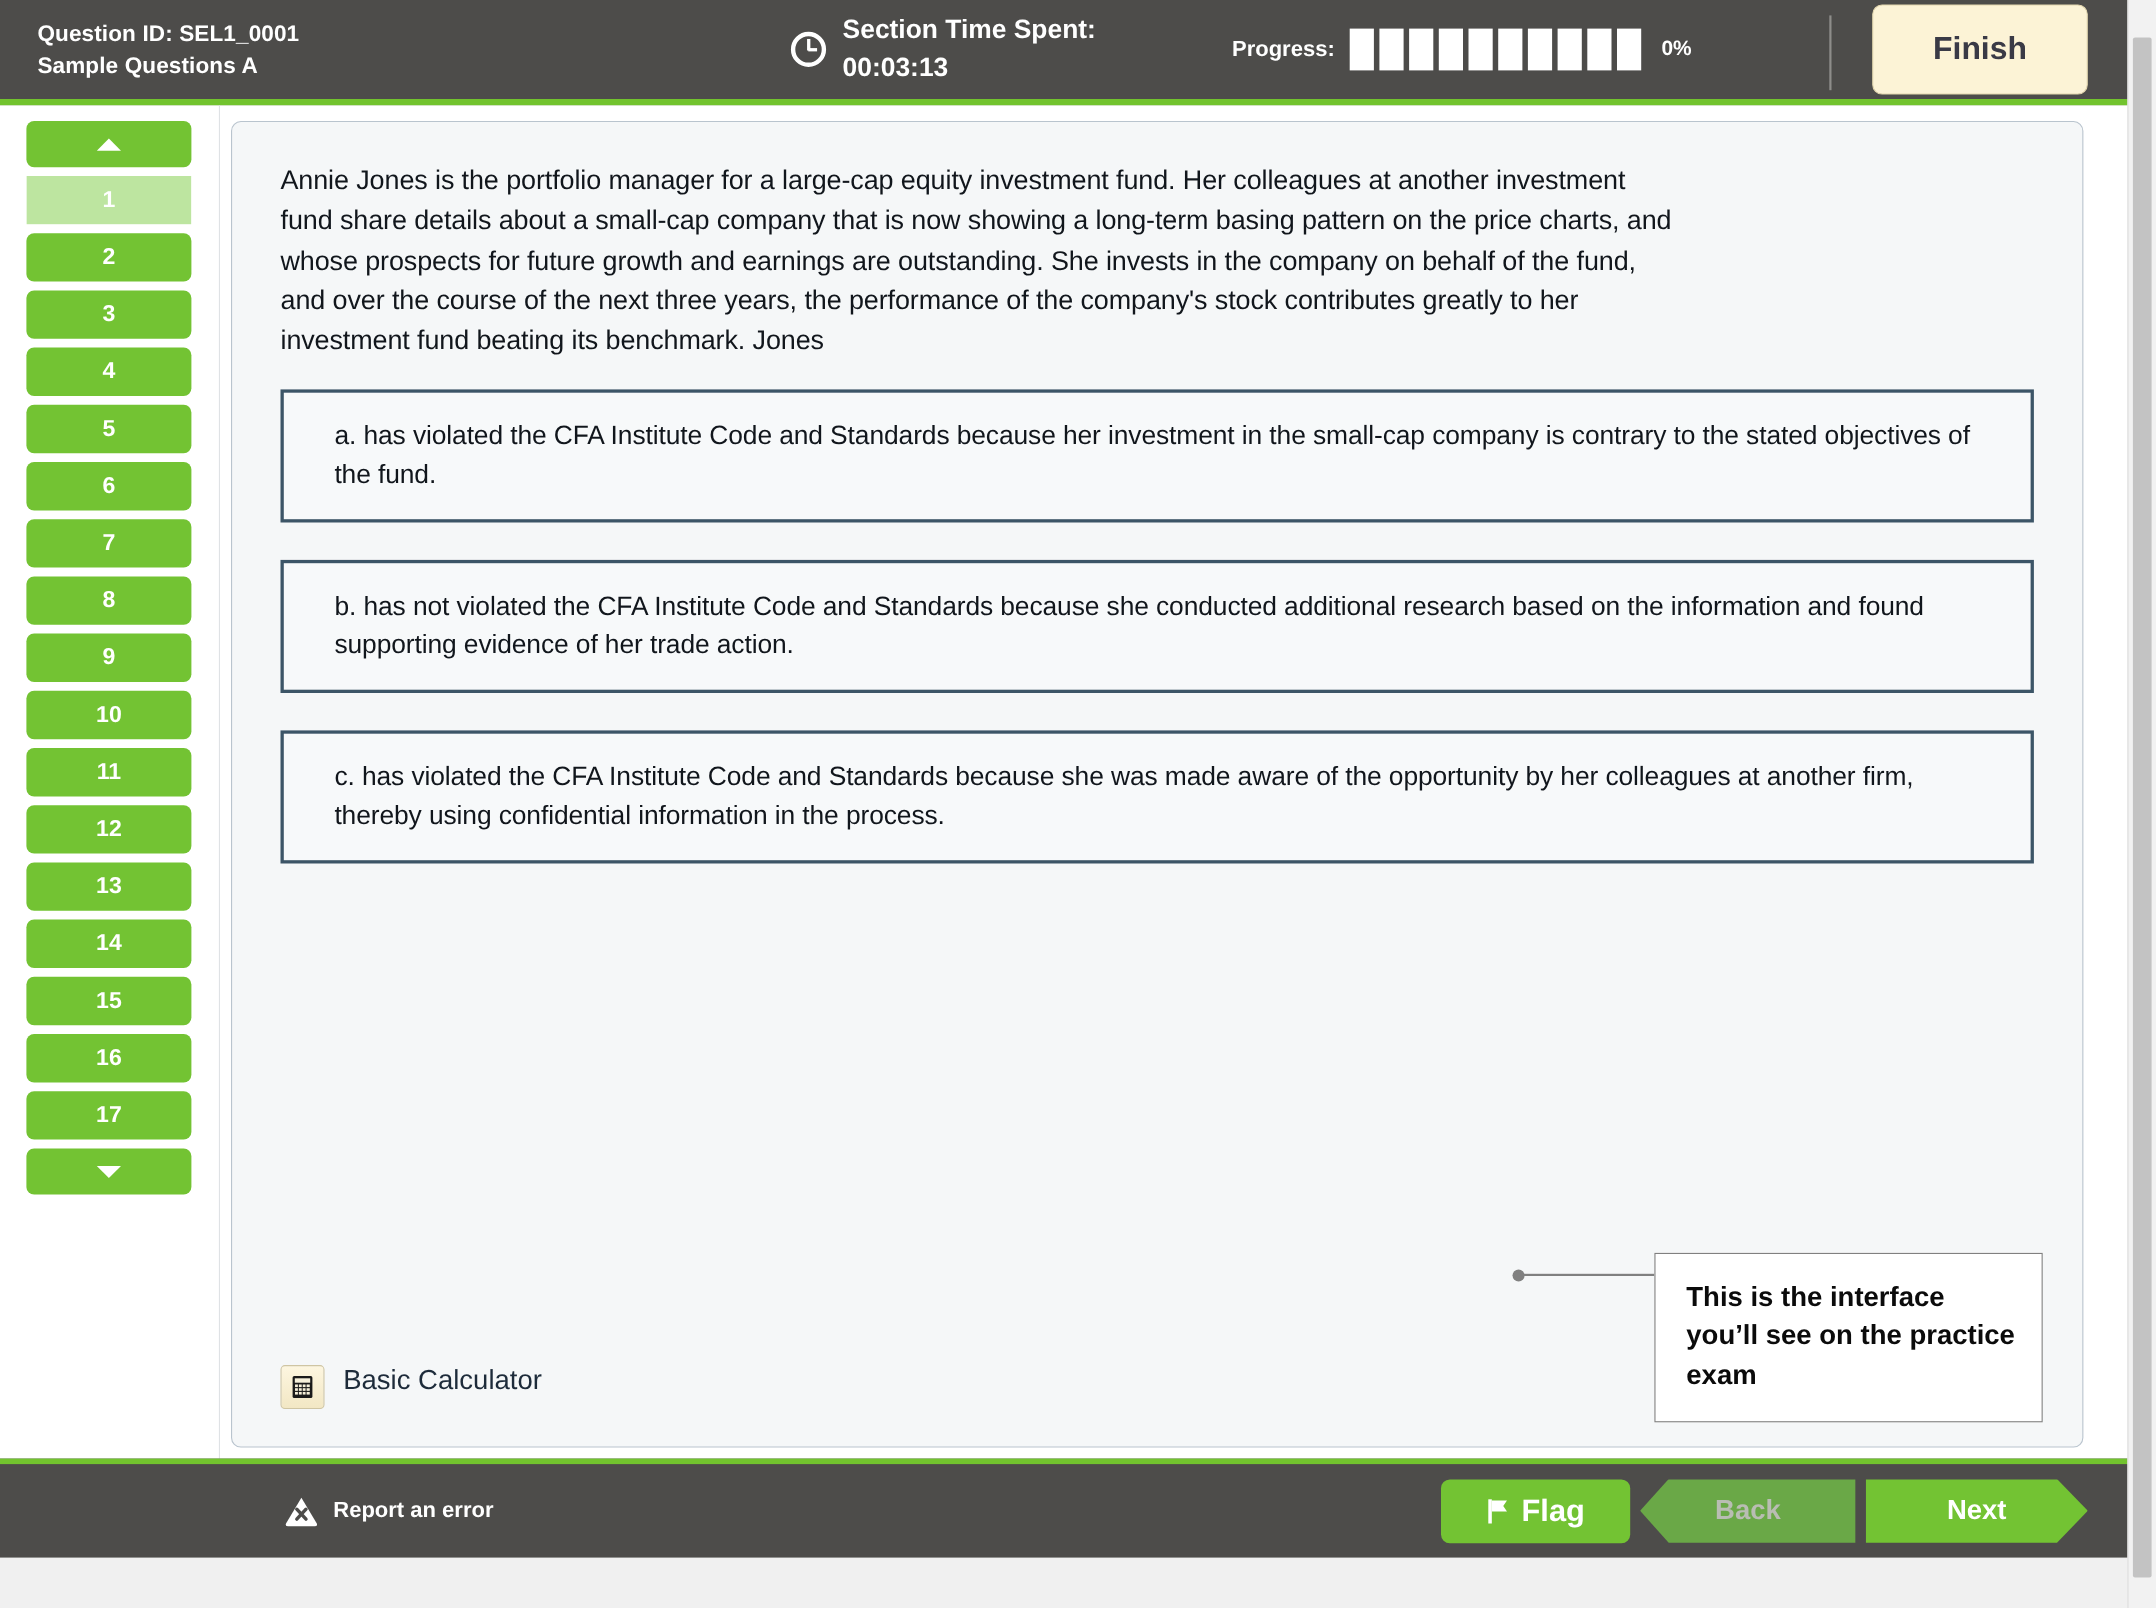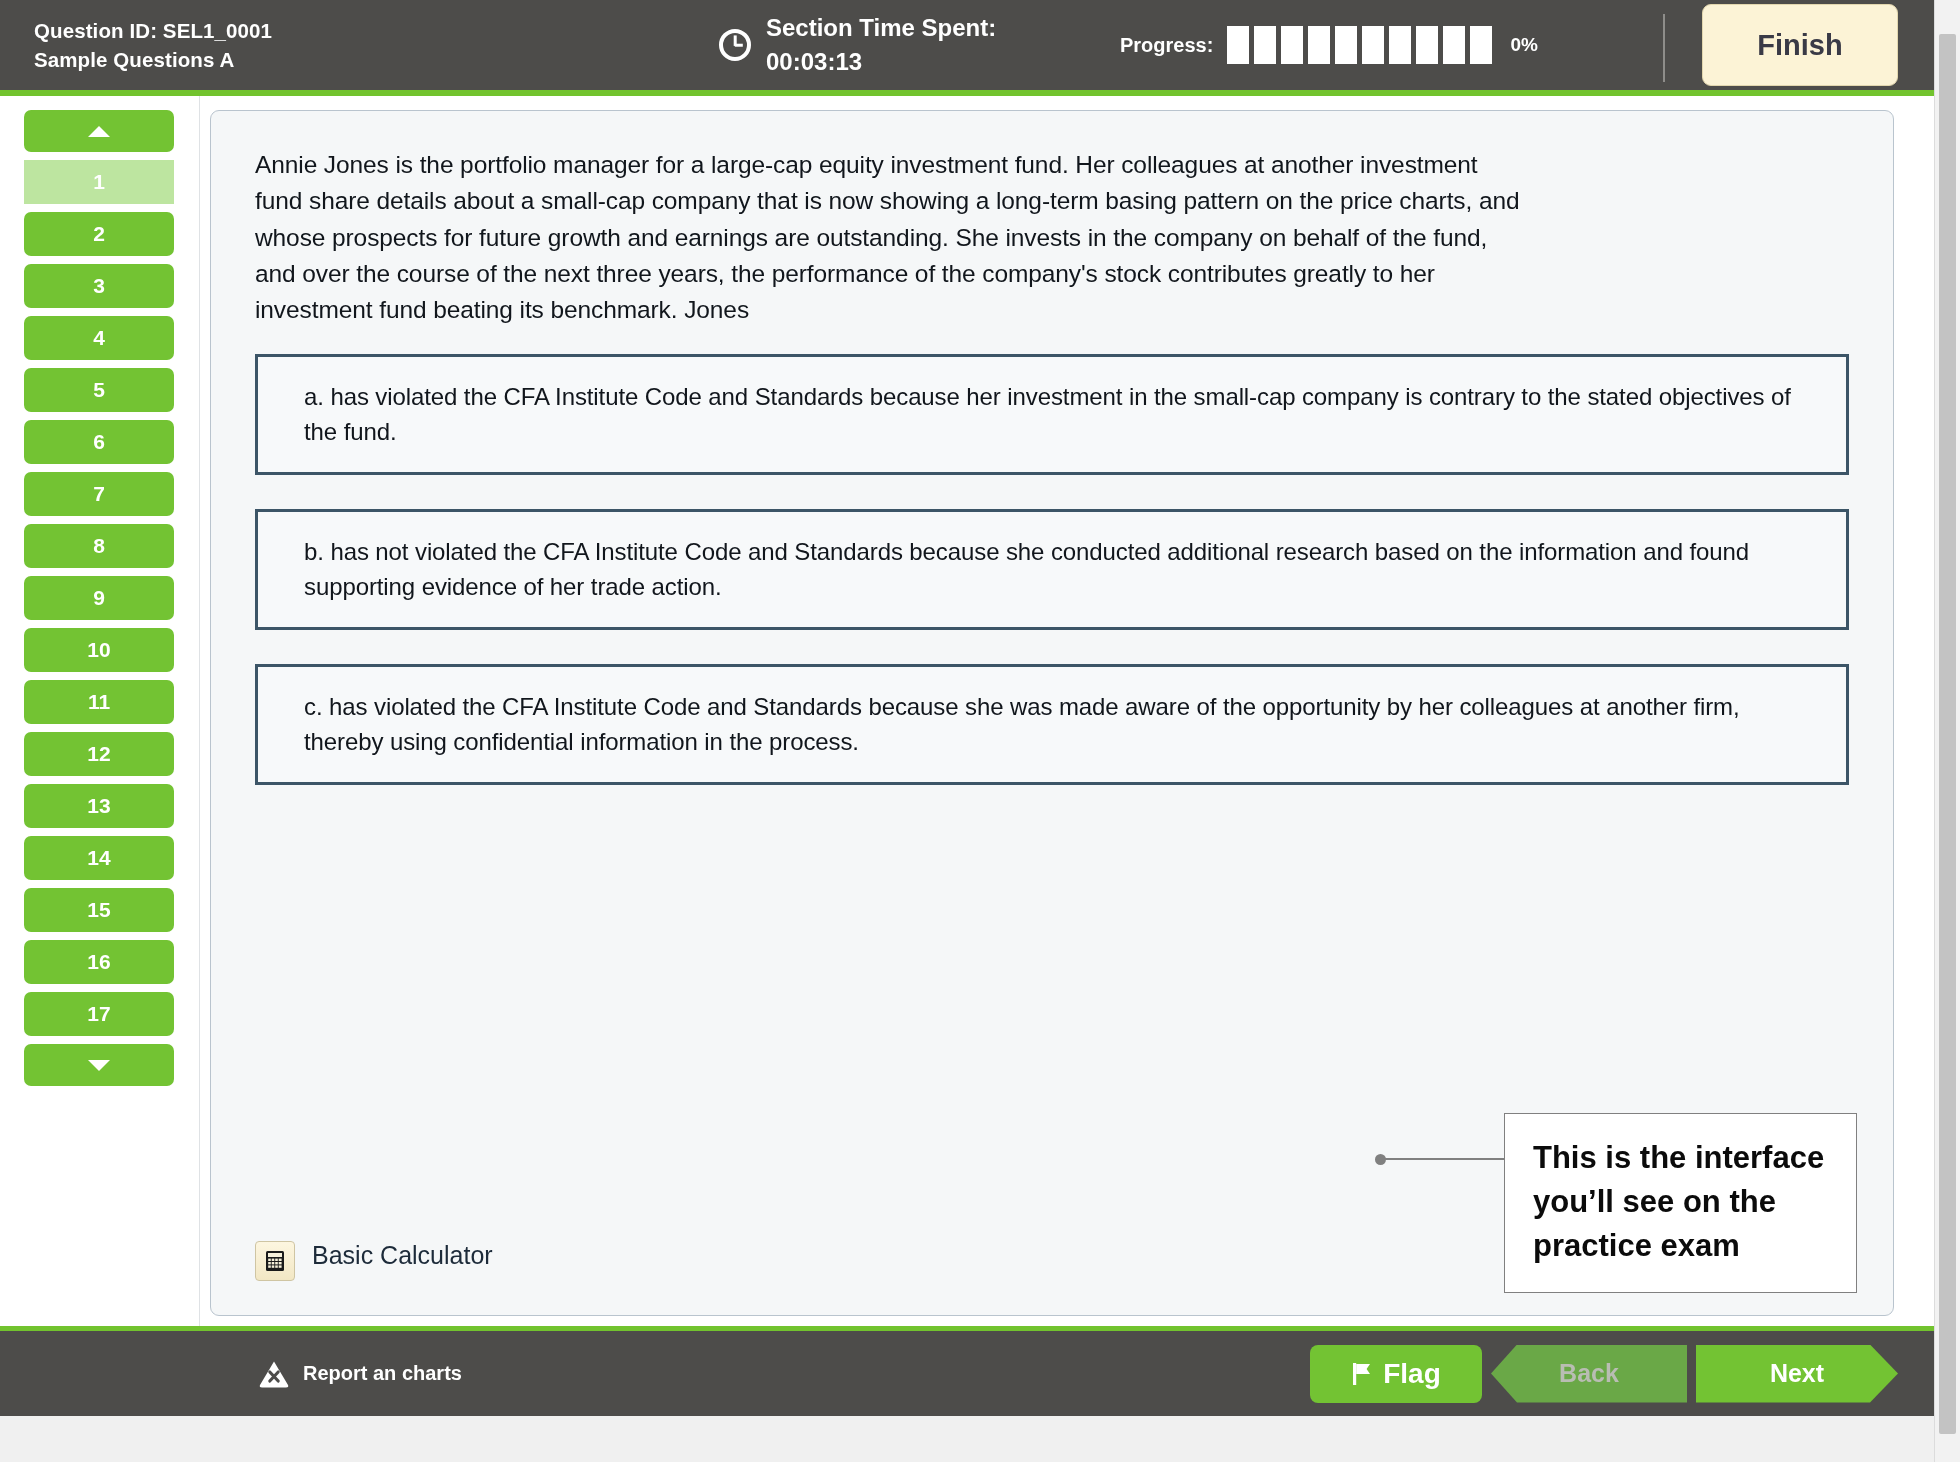--- a/index.html
+++ b/index.html
@@ -255,21 +255,21 @@
 
   
   .callout {
     position: absolute;
     right: 36px;
     bottom: 22px;
     width: 353px;
     background: #ffffff;
     border: 1.5px solid #808080;
     padding: 22px 24px 24px 28px;
-    font-size: 31px;
+    font-size: 25px;
     font-weight: bold;
     line-height: 1.42;
     color: #0b0b0b;
     z-index: 6;
   }
 
   .callout-line {
     position: absolute;
     right: 389px;
     bottom: 155px;
@@ -544,21 +544,21 @@
     </div>
   </div>
 
   <div class="footer">
 
     <div class="report-row">
       <svg width="32" height="30" viewBox="0 0 32 30">
         <path d="M16 2.5 L30 26 Q31 28.5 28 28.5 L4 28.5 Q1 28.5 2 26 Z" fill="#ffffff"></path>
         <path d="M11.8 13 L20.2 22 M20.2 13 L11.8 22" stroke="#4d4c4a" stroke-width="3.1" stroke-linecap="round"></path>
       </svg>
-      <span class="report-label">Report an charts</span>
+      <span class="report-label">Report an error</span>
     </div>
 
     <div class="foot-actions">
       <button class="btn-flag">
         <svg width="22" height="26" viewBox="0 0 22 26">
           <rect x="2" y="2" width="3.2" height="22" fill="#ffffff"></rect>
           <path d="M5.2 3 L19 3 L15.6 8 L19 13 L5.2 13 Z" fill="#ffffff"></path>
         </svg>
         <span>Flag</span>
       </button>

